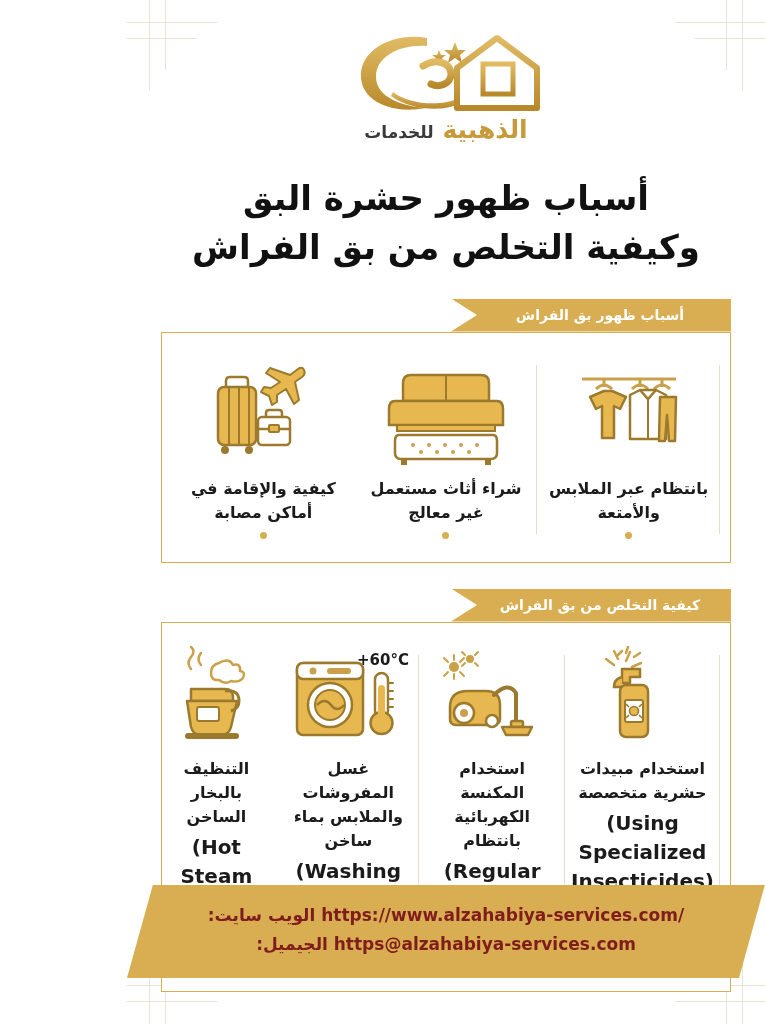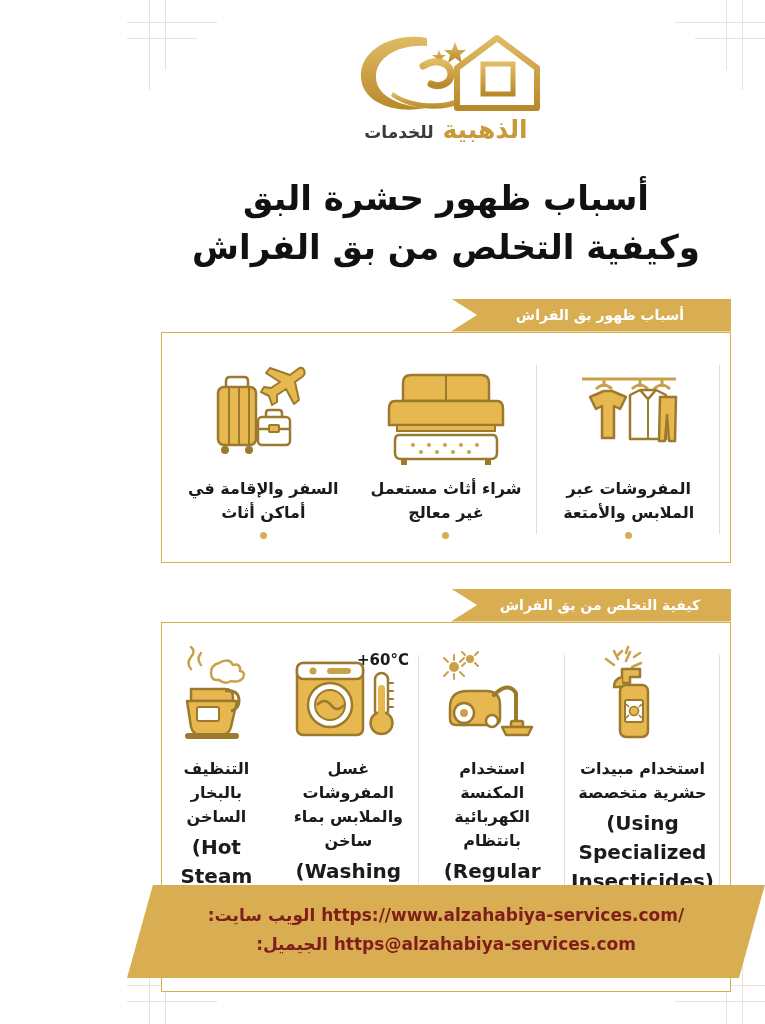--- a/index.html
+++ b/index.html
@@ -301,21 +301,21 @@
 
             <path d="M16 32 l14 -6 l8 0 l14 6 l-6 12 l-6 -3 l0 32 l-12 0 l0 -32 l-6 3 z" fill="#e7b84f" stroke="#9c7a2d" stroke-width="2.5" stroke-linejoin="round"></path>
 
             <path d="M56 30 l10 -5 l16 0 l10 5 l0 44 l-36 0 z" fill="#fff" stroke="#9c7a2d" stroke-width="2.5" stroke-linejoin="round"></path>
             <path d="M66 25 l8 9 l8 -9" fill="none" stroke="#9c7a2d" stroke-width="2.5"></path>
             <line x1="74" y1="34" x2="74" y2="74" stroke="#9c7a2d" stroke-width="2"></line>
 
             <path d="M86 32 l16 0 l-1 44 l-6 0 l-2 -26 l-2 26 l-6 0 z" fill="#e7b84f" stroke="#9c7a2d" stroke-width="2.5" stroke-linejoin="round"></path>
           </svg>
         </div>
-        <div class="label-ar">المفروشات عبر الملابس والأمتعة</div>
+        <div class="label-ar">بانتظام عبر الملابس والأمتعة</div>
         <span class="bullet"></span>
         <div class="divider"></div>
       </div>
 
       <div class="item">
         <div class="icon">
           <svg viewBox="0 0 130 100" width="130" height="100" aria-hidden="true">
 
             <path d="M22 18 q0 -8 8 -8 l70 0 q8 0 8 8 l0 18 l-86 0 z" fill="#e7b84f" stroke="#9c7a2d" stroke-width="2.5"></path>
             <path d="M14 36 q-6 0 -6 8 l0 16 l114 0 l0 -16 q0 -8 -6 -8 z" fill="#e7b84f" stroke="#9c7a2d" stroke-width="2.5"></path>
@@ -356,21 +356,21 @@
             <line x1="51" y1="22" x2="51" y2="80" stroke="#9c7a2d" stroke-width="2"></line>
             <circle cx="27" cy="85" r="4" fill="#9c7a2d"></circle>
             <circle cx="51" cy="85" r="4" fill="#9c7a2d"></circle>
 
             <path d="M68 52 l0 -4 q0 -3 3 -3 l10 0 q3 0 3 3 l0 4" fill="none" stroke="#9c7a2d" stroke-width="2.5"></path>
             <rect x="60" y="52" width="32" height="28" rx="4" fill="#fff" stroke="#9c7a2d" stroke-width="2.5"></rect>
             <line x1="60" y1="64" x2="92" y2="64" stroke="#9c7a2d" stroke-width="2.5"></line>
             <rect x="71" y="60" width="10" height="7" rx="1" fill="#e7b84f" stroke="#9c7a2d" stroke-width="2"></rect>
           </svg>
         </div>
-        <div class="label-ar">السفر والإقامة في أماكن أثاث</div>
+        <div class="label-ar">كيفية والإقامة في أماكن مصابة</div>
         <span class="bullet"></span>
       </div>
 
     </div>
   </div>
 
   <div class="section">
     <div class="ribbon-wrap">
       <div class="ribbon">كيفية التخلص من بق الفراش</div>
     </div>

